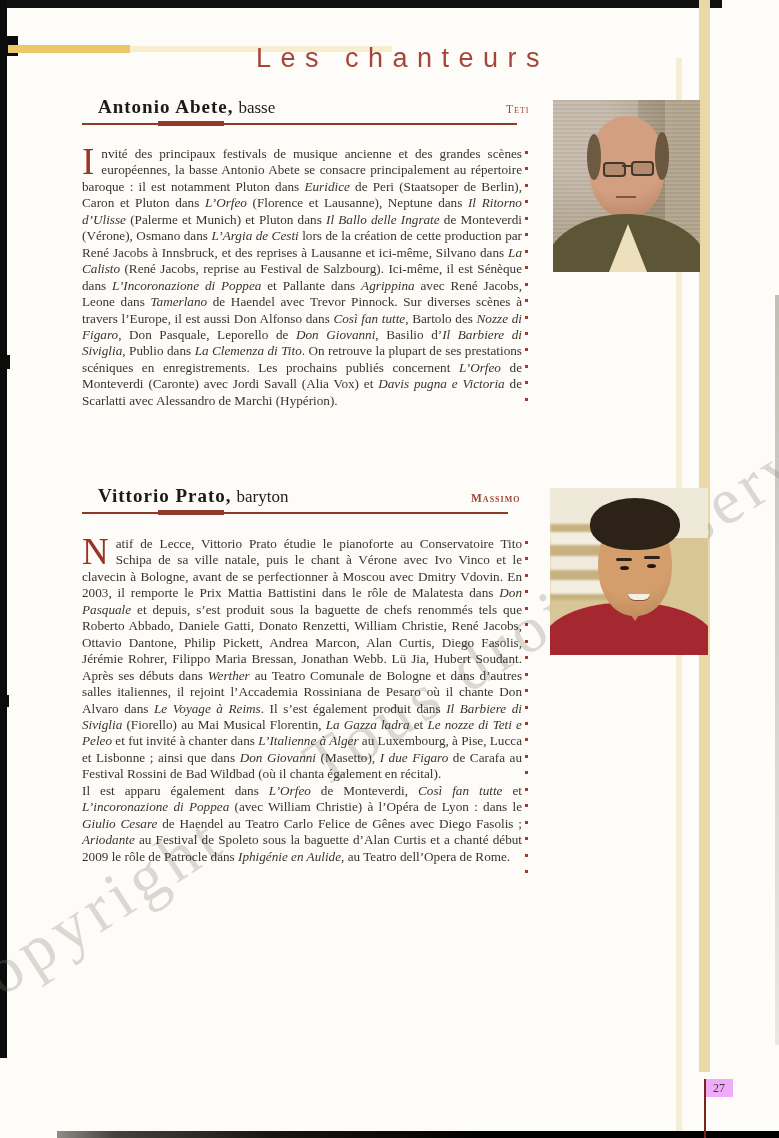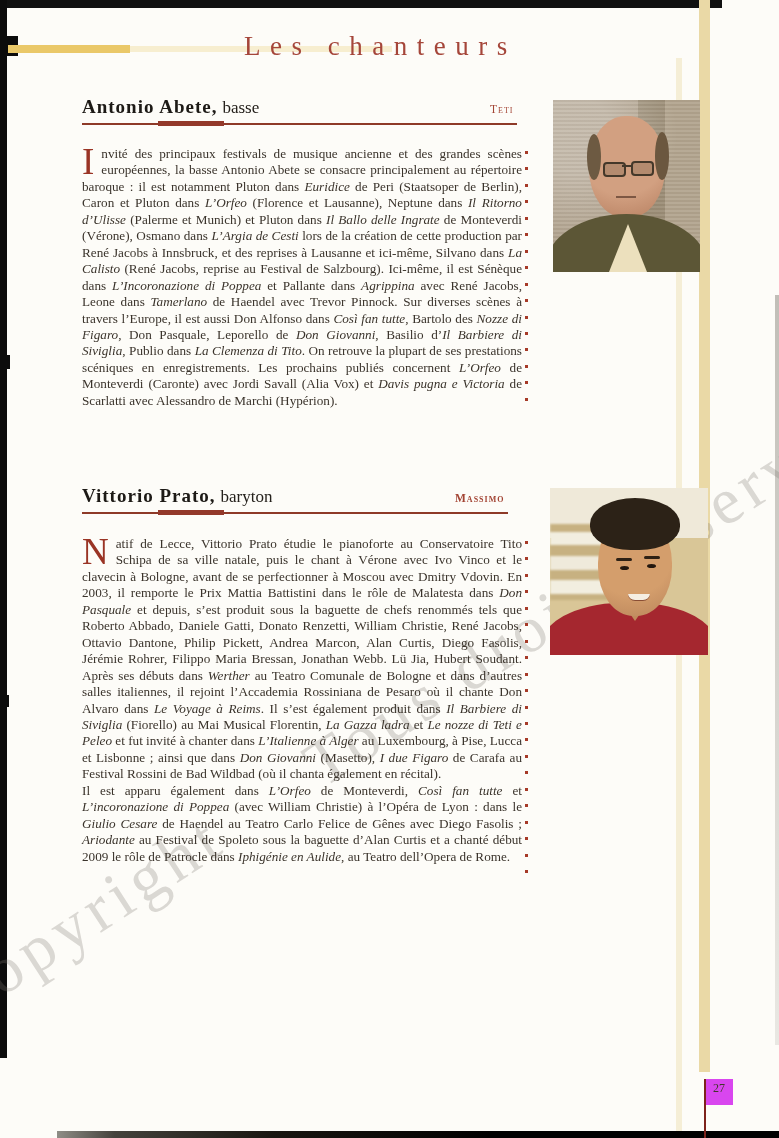--- a/index.html
+++ b/index.html
@@ -17,29 +17,29 @@
        background:linear-gradient(90deg,#8f8d86 0,#44423c 8%,#191611 30%,#000 60%);}
   .page-edge-right{right:0;top:295px;width:4px;height:750px;
        background:linear-gradient(180deg,rgba(120,115,105,.45),rgba(120,115,105,.15));}
 
   
   .gold-bar{left:8px;top:45px;width:122px;height:8px;background:#eac869;}
   .gold-bar-faint{left:130px;top:46px;width:262px;height:6px;background:rgba(234,200,105,.28);}
   .stripe-pale{left:676px;top:58px;width:6px;height:1073px;background:#f5eed6;}
   .stripe-tan{left:699px;top:0;width:11px;height:1072px;background:#ead9a6;}
 
-  .page-title{left:244px;top:31px;margin:0;font-family:Liberation Serif, serif;
+  .page-title{left:244px;top:31px;margin:12px;font-family:Liberation Sans, sans-serif;
        font-weight:400;font-size:27px;letter-spacing:9.5px;color:#a5463a;white-space:nowrap;z-index:2;}
 
   .watermark{left:-40px;top:960px;transform:rotate(-33deg);transform-origin:0 50%;
        font-size:66px;letter-spacing:6px;color:rgba(128,122,114,.28);white-space:pre;
        width:1700px;z-index:1;font-family:"Liberation Serif",serif;}
 
   
-  .heading{width:435px;z-index:2;}
+  .heading{width:435px;z-index:2;margin-left:16px;}
   .h1pos{left:82px;top:96px;}
   .h2pos{left:82px;top:485px;}
   .sec-name{font-size:19px;font-weight:bold;letter-spacing:1px;color:#1d1a16;}
   .sec-voice{font-size:17px;color:#25211c;margin-left:5px;}
   .credit{position:absolute;top:7px;font-size:11.5px;letter-spacing:1px;
        font-variant:small-caps;color:#a34434;}
   .credit1{left:408px;}
   .credit2{left:373px;font-weight:bold;}
   .rule{height:2px;background:#8e3a28;z-index:2;}
   .rule1{left:82px;top:123px;width:435px;}
@@ -97,21 +97,21 @@
   .photo2 .eye-l{position:absolute;left:70px;top:78px;width:9px;height:4px;background:#23170e;border-radius:50%;}
   .photo2 .eye-r{position:absolute;left:97px;top:76px;width:9px;height:4px;background:#23170e;border-radius:50%;}
   .photo2 .smile{position:absolute;left:78px;top:106px;width:22px;height:6px;background:#f5eee2;
        border-radius:0 0 10px 10px;border-bottom:1px solid #8a4e34;}
   .photo2 .shirt{position:absolute;left:-10px;bottom:-4px;width:178px;height:56px;background:#a5272f;
        border-radius:45% 45% 0 0/80% 80% 0 0;}
   .photo2 .neck{position:absolute;left:74px;bottom:34px;width:22px;height:16px;background:#c08a5c;
        clip-path:polygon(0 0,100% 0,50% 100%);}
 
   
-  .pagenum-box{left:706px;top:1079px;width:27px;height:26px;background:#d946ef;z-index:2;}
+  .pagenum-box{left:706px;top:1079px;width:27px;height:18px;background:#f0abfc;z-index:2;}
   .pagenum{position:absolute;left:7px;top:2px;font-size:12px;color:#41382c;}
   .pagenum-line{left:704px;top:1079px;width:2px;height:59px;background:#7e231c;z-index:2;}
 </style>
 </head>
 <body>
 
 <div class="abs scan-bar-top"></div>
 <div class="abs scan-strip-left"></div>
 <div class="abs scan-nub1"></div>
 <div class="abs scan-nub2"></div>

